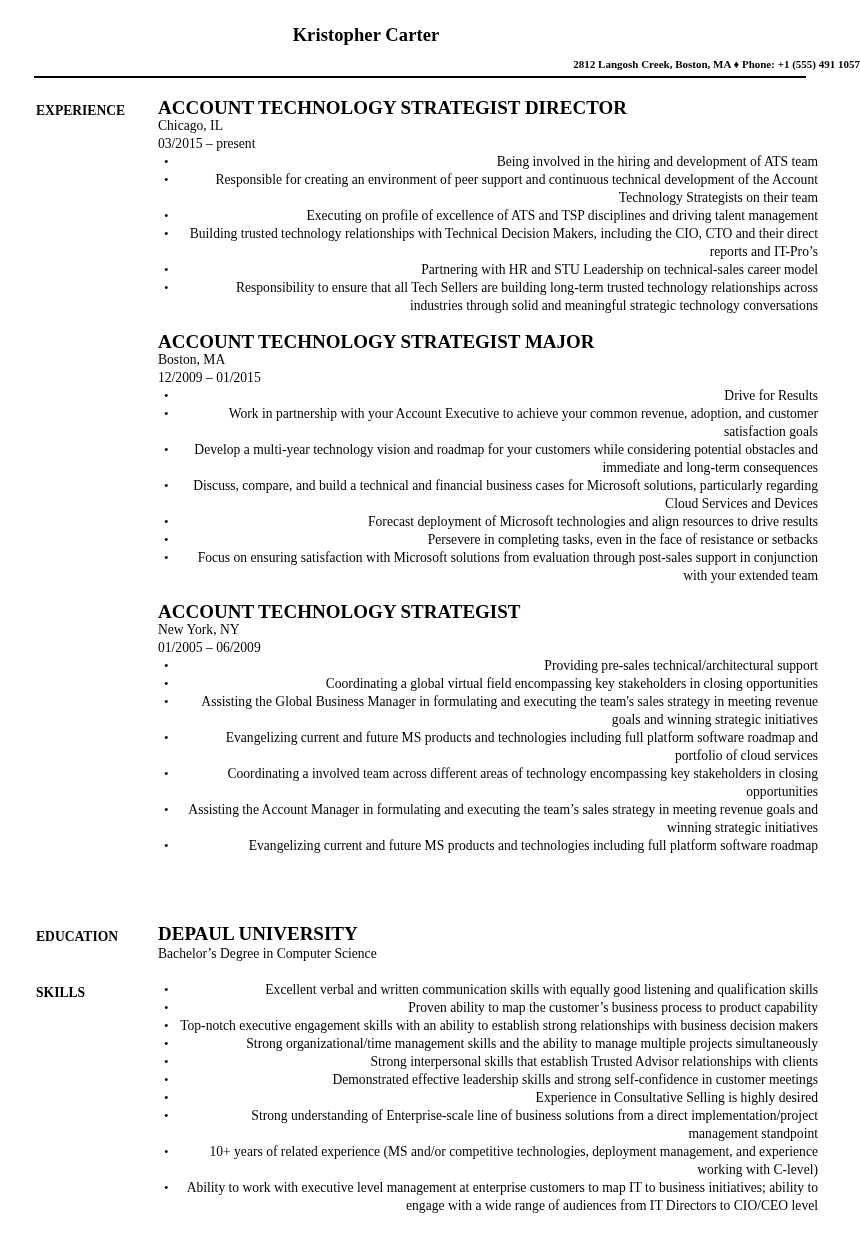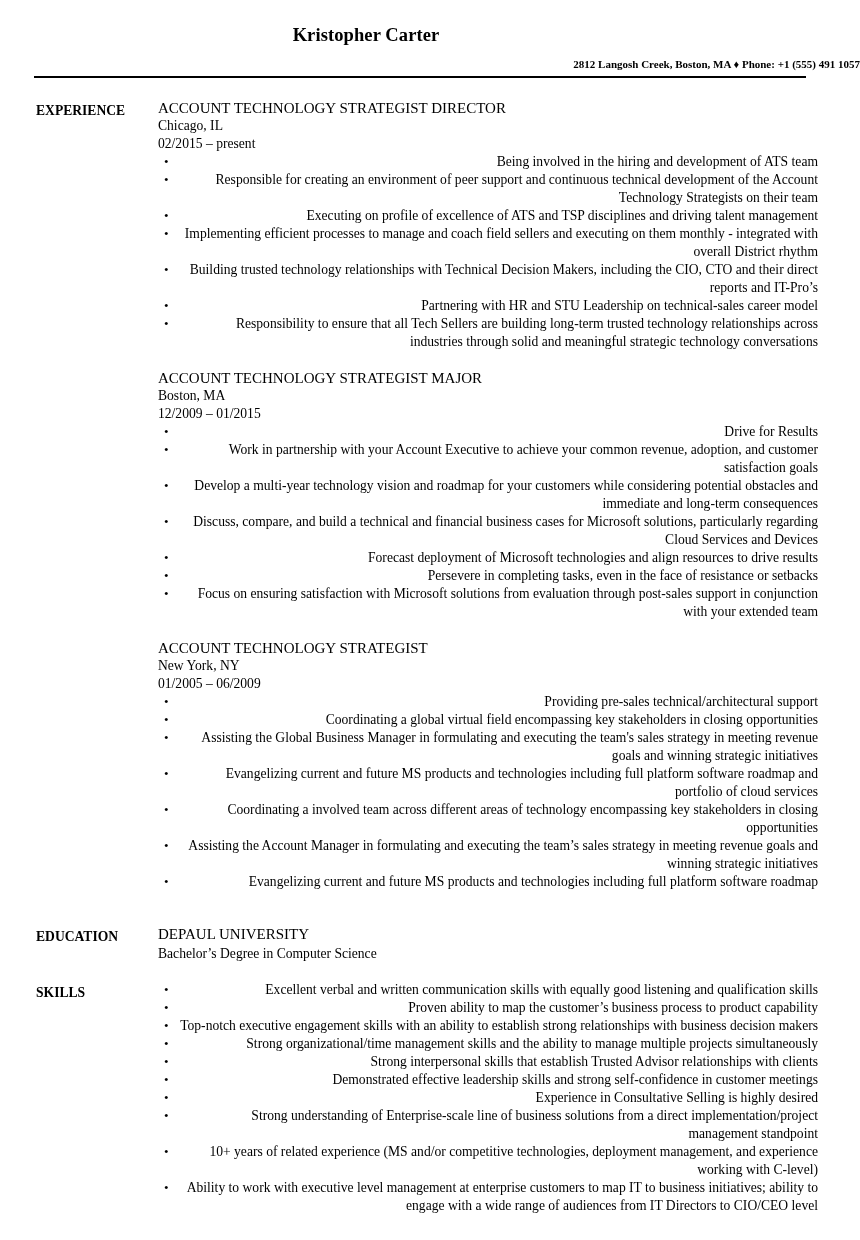--- a/index.html
+++ b/index.html
@@ -8,47 +8,46 @@
   .page { position:relative; width:860px; height:1240px; }
   .name { position:absolute; top:25px; left:0; width:732px; text-align:center;
           font-weight:bold; font-size:18.5px; letter-spacing:0.1px; }
   .contact { position:absolute; top:58px; left:0; width:860px; text-align:right;
              font-weight:bold; font-size:11px; }
   .rule { position:absolute; top:76px; left:34px; width:772px; height:2px; background:#000; }
   .section { position:absolute; left:0; width:860px; }
   .sec-label { position:absolute; left:36px; top:4px; font-weight:bold; font-size:13.6px; }
   .sec-body { position:absolute; left:158px; top:0; width:660px; line-height:18px; }
   .job { margin-bottom:18px; }
-  .job-title, .edu-school { font-weight:normal; font-size:15px; text-transform:uppercase; }
+  .job-title, .edu-school { font-weight:bold; font-size:19px; text-transform:uppercase; }
   .job-loc, .edu-degree { font-weight:normal; }
   .edu-degree { margin-top:2px; }
   ul { margin:0; padding:0; list-style:none; }
   li { position:relative; padding-left:22px;text-align:right; }
   li::before { content:"\2022"; position:absolute; left:6px; top:0; font-size:13px; }
 </style>
 </head>
 <body>
 
 <div class="page">
   <div class="name">Kristopher Carter</div>
   <div class="contact">2812 Langosh Creek, Boston, MA ♦ Phone: +1 (555) 491 1057</div>
   <div class="rule"></div>
 
   <div class="section" style="top:99px;">
     <div class="sec-label">EXPERIENCE</div>
     <div class="sec-body">
       <div class="job">
         <div class="job-title">ACCOUNT TECHNOLOGY STRATEGIST DIRECTOR</div>
         <div class="job-loc">Chicago, IL</div>
-        <div class="job-dates">02/2015 – present</div>
+        <div class="job-dates">03/2015 – present</div>
         <ul>
           <li>Being involved in the hiring and development of ATS team</li>
           <li>Responsible for creating an environment of peer support and continuous technical development of the Account Technology Strategists on their team</li>
           <li>Executing on profile of excellence of ATS and TSP disciplines and driving talent management</li>
-          <li>Implementing efficient processes to manage and coach field sellers and executing on them monthly - integrated with overall District rhythm</li>
           <li>Building trusted technology relationships with Technical Decision Makers, including the CIO, CTO and their direct reports and IT-Pro’s</li>
           <li>Partnering with HR and STU Leadership on technical-sales career model</li>
           <li>Responsibility to ensure that all Tech Sellers are building long-term trusted technology relationships across industries through solid and meaningful strategic technology conversations</li>
         </ul>
       </div>
       <div class="job">
         <div class="job-title">ACCOUNT TECHNOLOGY STRATEGIST MAJOR</div>
         <div class="job-loc">Boston, MA</div>
         <div class="job-dates">12/2009 – 01/2015</div>
         <ul>

